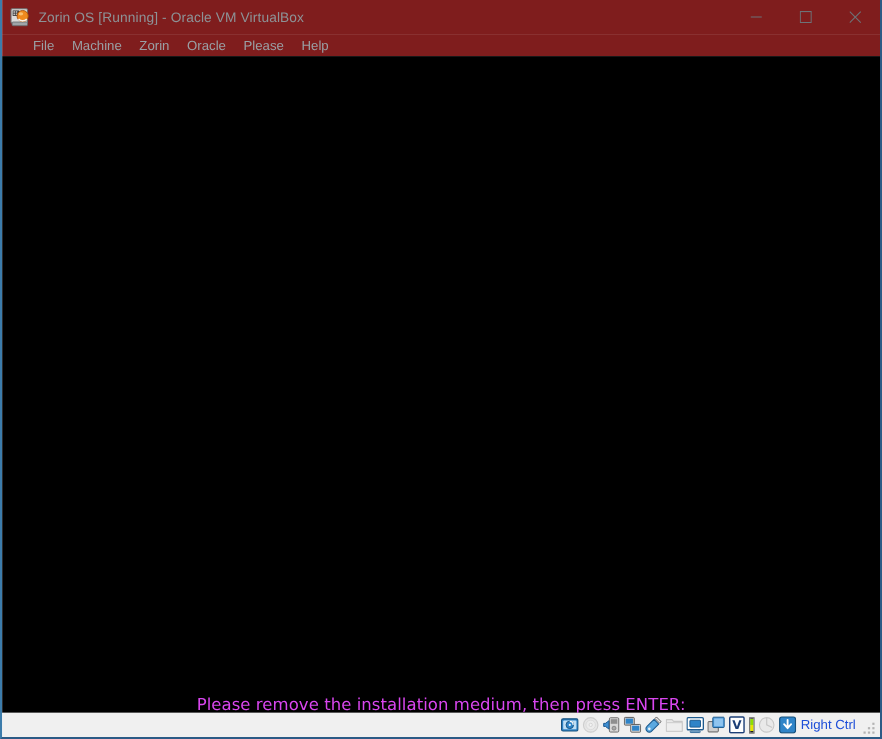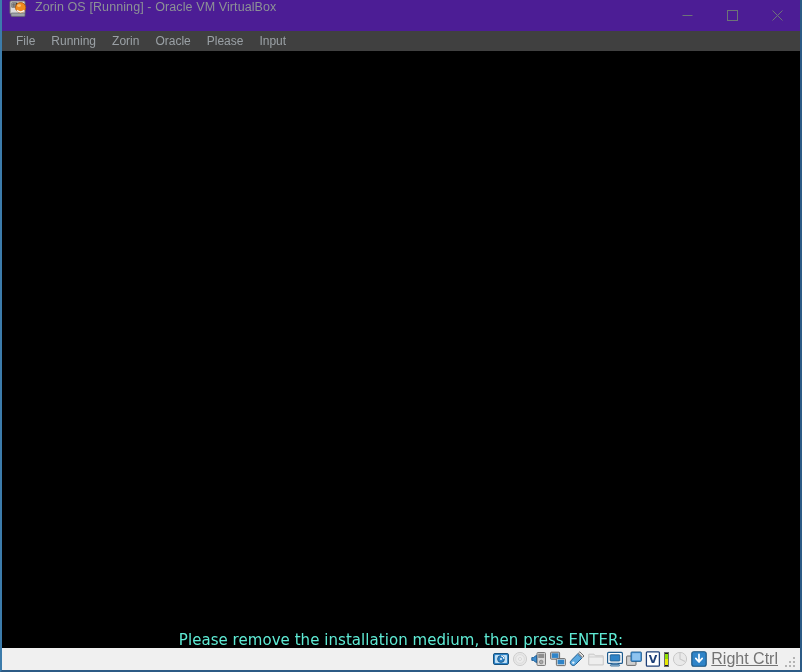--- a/index.html
+++ b/index.html
@@ -28,22 +28,23 @@
     border-top: 0;
     background: #ffffff;
     display: flex;
     flex-direction: column;
   }
 
   
   .titlebar {
     height: 31px;
     min-height: 31px;
-    background: #4c1d95;
-    display: flex;
+    background: #7f1d1d;
+    display: flex;
+    align-items: center;
     position: relative;
   }
   .title-icon {
     width: 18px;
     height: 18px;
     margin-left: 7px;
     margin-right: 8px;
     position: relative;
     flex: 0 0 auto;
   }
@@ -69,24 +70,24 @@
     justify-content: center;
     cursor: default;
   }
   .winbtn svg { display: block; }
   .winbtn .glyph { stroke: #6d7378; stroke-width: 1; fill: none; }
 
   
   .menubar {
     height: 20px;
     min-height: 20px;
-    background: #404040;
-    display: flex;
-    align-items: center;
-    padding-left: 6px;
+    background: #7f1d1d;
+    display: flex;
+    align-items: center;
+    padding-left: 20px;
     box-sizing: border-box;
   }
   .menu-item {
     font-size: 12px;
     color: #9aa0a5;
     padding: 0 8px;
     line-height: 20px;
     cursor: default;
     white-space: nowrap;
   }
@@ -97,21 +98,21 @@
     background: #000000;
     position: relative;
     overflow: hidden;
   }
   .vm-console-text {
     position: absolute;
     left: 0;
     right: 0;
     top: 580px;
     text-align: center;
-    color: #5eead4;
+    color: #d946ef;
     font-size: 15px;
     font-family: "DejaVu Sans", sans-serif;
     letter-spacing: 0.05px;
     white-space: nowrap;
   }
 
   
   .statusbar {
     height: 22px;
     min-height: 22px;
@@ -139,27 +140,26 @@
   .cpu-bar {
     width: 5px;
     height: 15px;
     flex: 0 0 auto;
     background: linear-gradient(to bottom, #1b1b1b 0%, #1b1b1b 8%,
                  #8ee000 8%, #8ee000 45%, #e8e800 45%, #e8e800 92%, #1b1b1b 92%);
     border: 1px solid #6c6c6c;
     box-sizing: border-box;
   }
   .hostkey-label {
-    font-size: 16px;
-    color: #737373;
+    font-size: 12px;
+    color: #1d4ed8;
     margin-left: 4px;
     margin-right: 6px;
     white-space: nowrap;
     line-height: 22px;
-    text-decoration: underline;
   }
   .resize-grip {
     width: 13px;
     height: 13px;
     flex: 0 0 auto;
     align-self: flex-end;
     margin-bottom: 1px;
     position: relative;
   }
   .resize-grip i {
@@ -210,25 +210,25 @@
         <svg width="11" height="11" viewBox="0 0 11 11">
           <line class="glyph" x1="0.5" y1="0.5" x2="10.5" y2="10.5"></line>
           <line class="glyph" x1="10.5" y1="0.5" x2="0.5" y2="10.5"></line>
         </svg>
       </div>
     </div>
   </div>
 
   <div class="menubar">
     <div class="menu-item">File</div>
-    <div class="menu-item">Running</div>
+    <div class="menu-item">Machine</div>
     <div class="menu-item">Zorin</div>
     <div class="menu-item">Oracle</div>
     <div class="menu-item">Please</div>
-    <div class="menu-item">Input</div>
+    <div class="menu-item">Help</div>
   </div>
 
   <div class="vm-screen">
     <div class="vm-console-text">Please remove the installation medium, then press ENTER:</div>
   </div>
 
   <div class="statusbar">
     <div class="status-icons">
 
       <svg class="sicon" viewBox="0 0 16 16">

